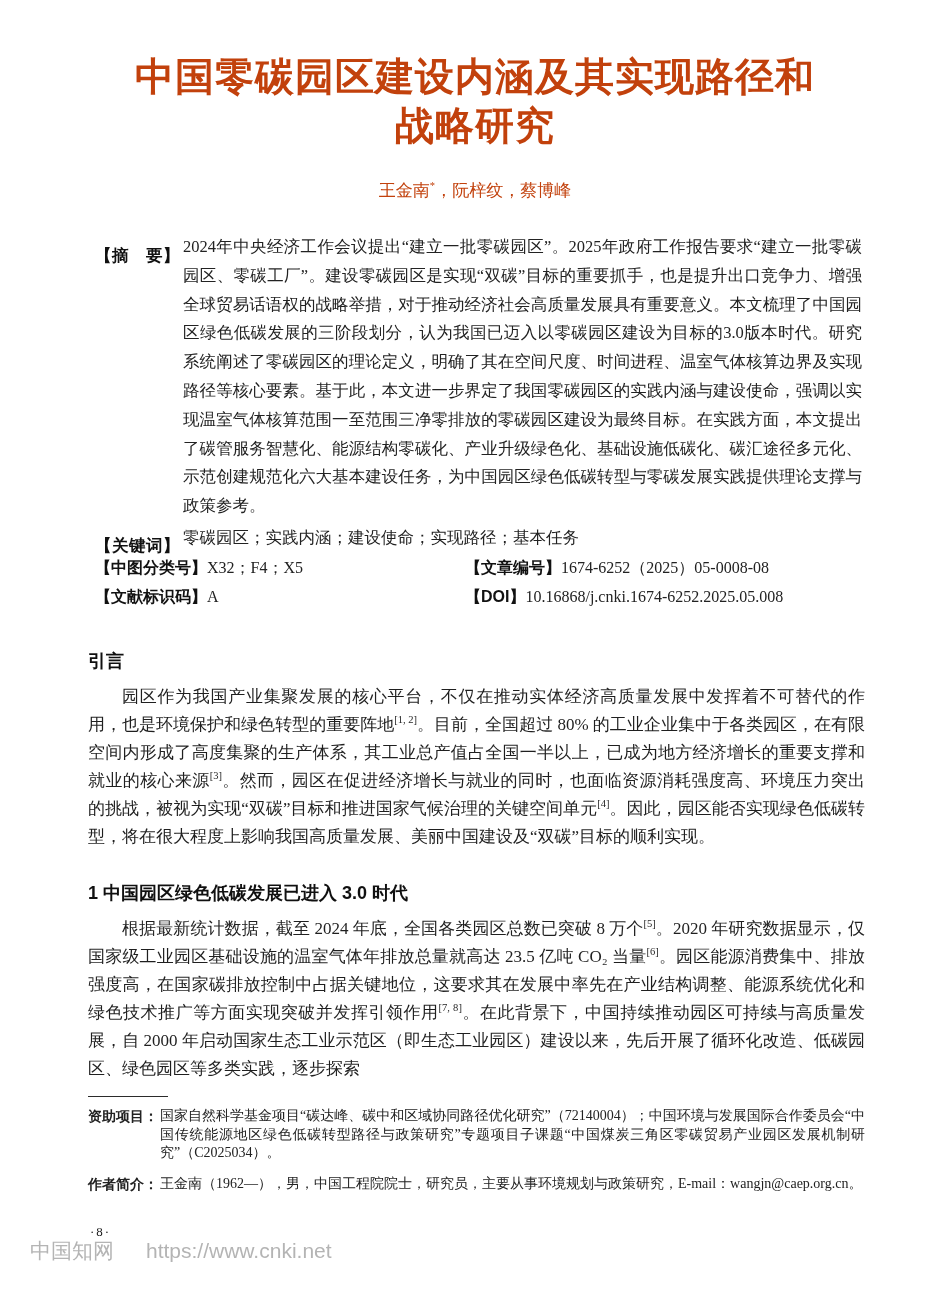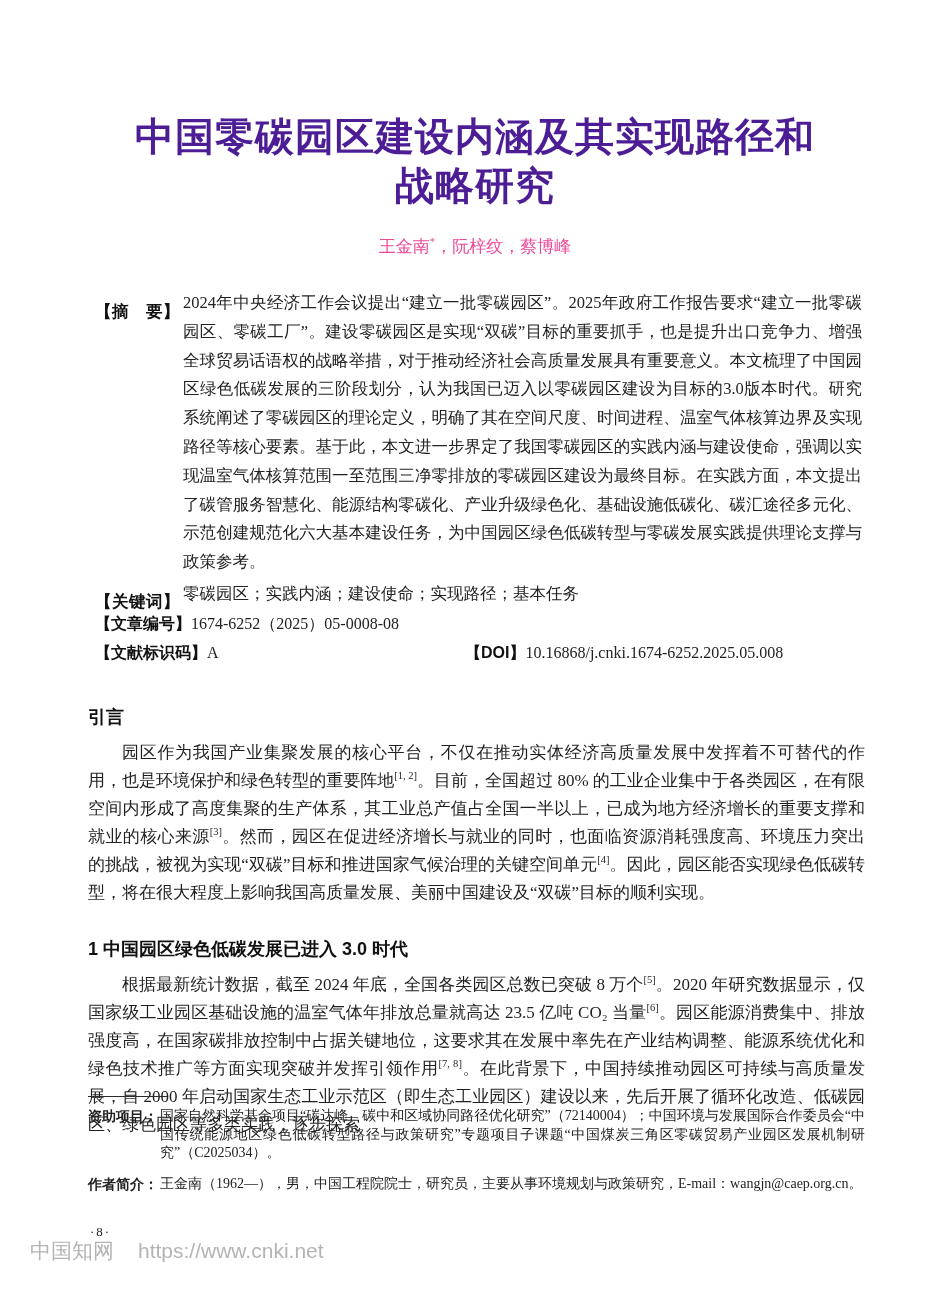--- a/index.html
+++ b/index.html
@@ -8,35 +8,35 @@
     width:950px; height:1290px;
     margin:0 auto;
     background:#ffffff;
     overflow:hidden;
     color:#1d1d1d;
     font-family:"Liberation Serif","DejaVu Serif",serif;
   }
 
   
   .title-block {
-    padding-top:112px;
+    padding-top:56px;
     text-align:center;
-    font-family:Liberation Serif, serif;
+    font-family:Liberation Mono, monospace;
     font-weight:800;
     font-size:39px;
     line-height:49px;
     letter-spacing:1px;
-    color:#4c1d95;
+    color:#c2410c;
   }
   .authors {
     margin-top:26px;
     text-align:center;
     font-size:17px;
     line-height:22px;
-    color:#ec4899;
+    color:#c2410c;
   }
   .affiliation {
     margin-top:9px;
     text-align:center;
     font-size:15px;
     line-height:20px;
     color:#2a2a2a;
   }
 
   
@@ -124,21 +124,21 @@
     left:90px; top:1224px;
     font-size:13px;
     letter-spacing:2px;
     color:#1a1a1a;
   }
   .watermark {
     position:absolute;
     left:30px; top:1237px;
     display:flex;
     align-items:baseline;
-    gap:24px;
+    gap:32px;
     font-family:"Liberation Sans","DejaVu Sans",sans-serif;
     font-size:21px;
   }
 </style>
 </head>
 <body>
 
 <div class="page">
 
   <div class="title-block">
@@ -153,20 +153,23 @@
     <span>2024年中央经济工作会议提出“建立一批零碳园区”。2025年政府工作报告要求“建立一批零碳园区、零碳工厂”。建设零碳园区是实现“双碳”目标的重要抓手，也是提升出口竞争力、增强全球贸易话语权的战略举措，对于推动经济社会高质量发展具有重要意义。本文梳理了中国园区绿色低碳发展的三阶段划分，认为我国已迈入以零碳园区建设为目标的3.0版本时代。研究系统阐述了零碳园区的理论定义，明确了其在空间尺度、时间进程、温室气体核算边界及实现路径等核心要素。基于此，本文进一步界定了我国零碳园区的实践内涵与建设使命，强调以实现温室气体核算范围一至范围三净零排放的零碳园区建设为最终目标。在实践方面，本文提出了碳管服务智慧化、能源结构零碳化、产业升级绿色化、基础设施低碳化、碳汇途径多元化、示范创建规范化六大基本建设任务，为中国园区绿色低碳转型与零碳发展实践提供理论支撑与政策参考。</span>
   </div>
 
   <div class="hang keywords">
     <span class="hang-label">【关键词】</span>
     <span>零碳园区；实践内涵；建设使命；实现路径；基本任务</span>
   </div>
 
   <div class="meta">
     <div class="meta-row">
+      <div>
+        <span class="meta-label">【中图分类号】</span><span class="meta-value">X32；F4；X5</span>
+      </div>
       <div>
         <span class="meta-label">【文章编号】</span><span class="meta-value">1674-6252（2025）05-0008-08</span>
       </div>
     </div>
     <div class="meta-row">
       <div>
         <span class="meta-label">【文献标识码】</span><span class="meta-value">A</span>
       </div>
       <div>
         <span class="meta-label">【DOI】</span><span class="meta-value">10.16868/j.cnki.1674-6252.2025.05.008</span>

